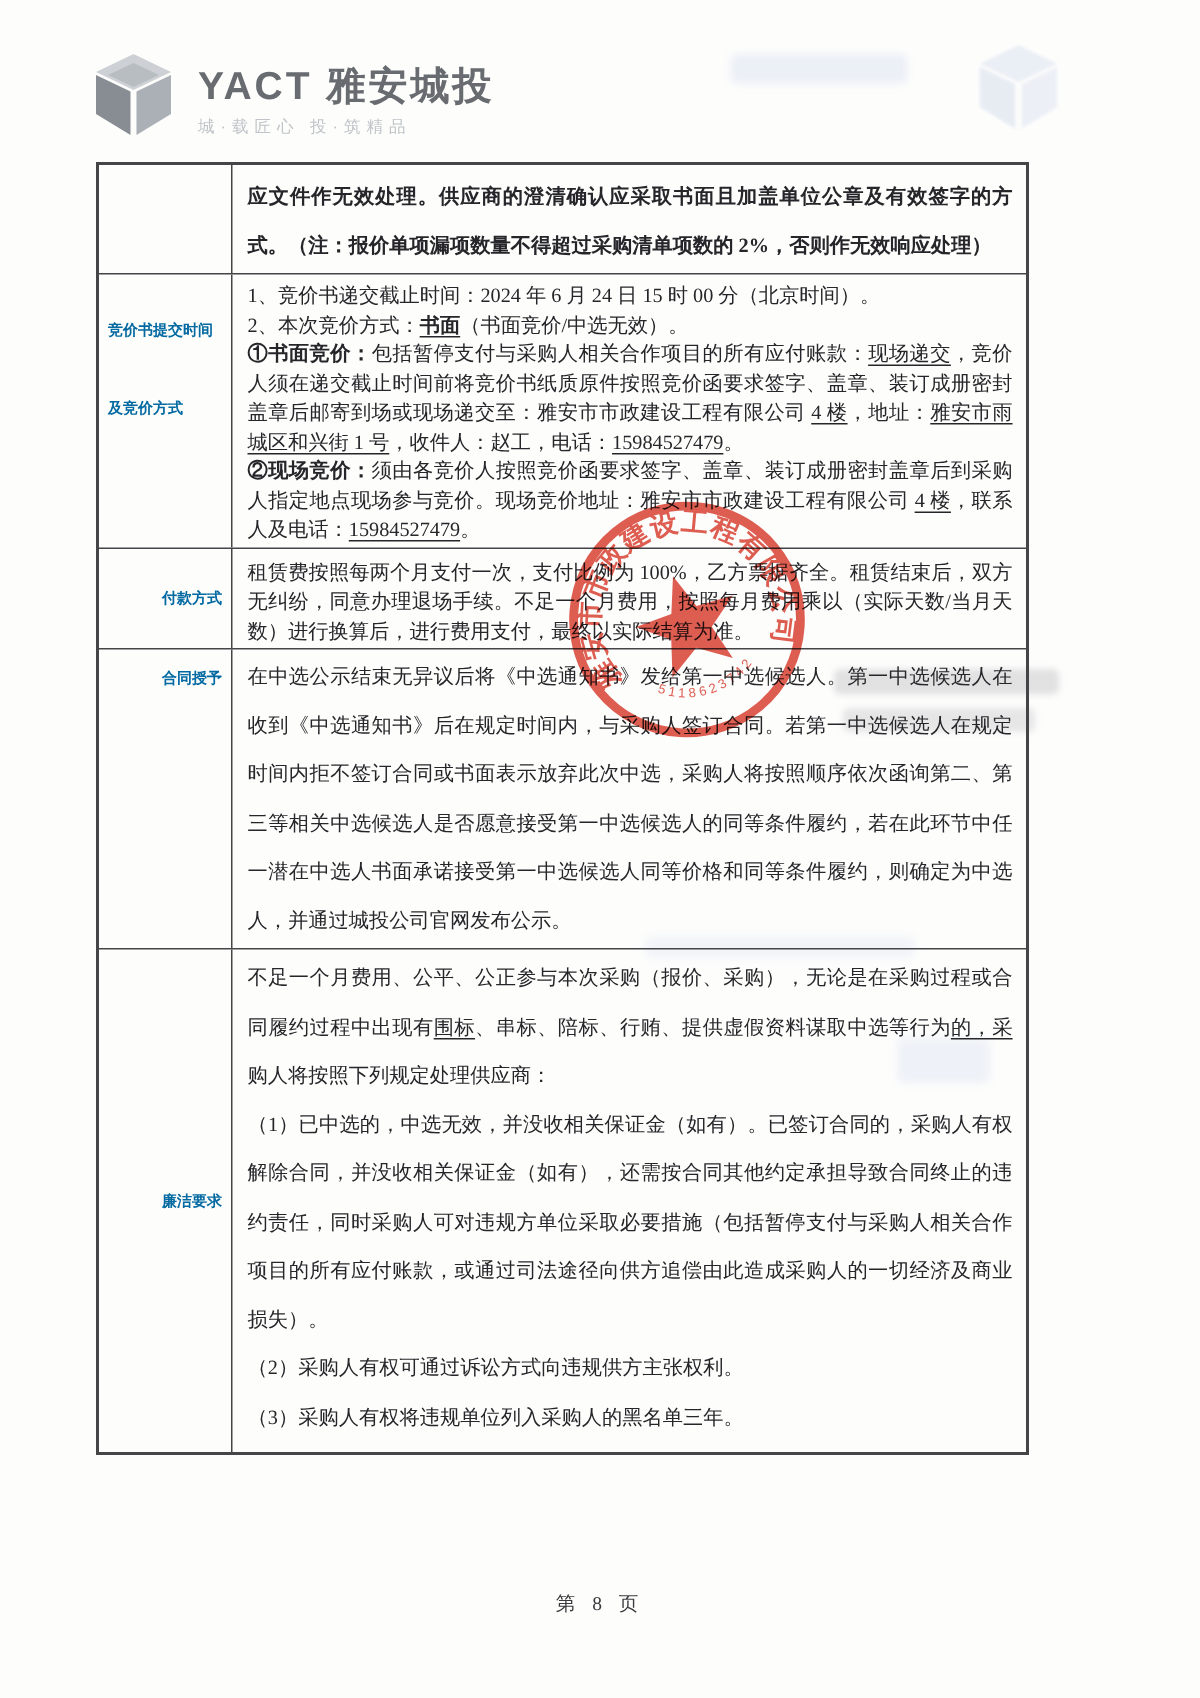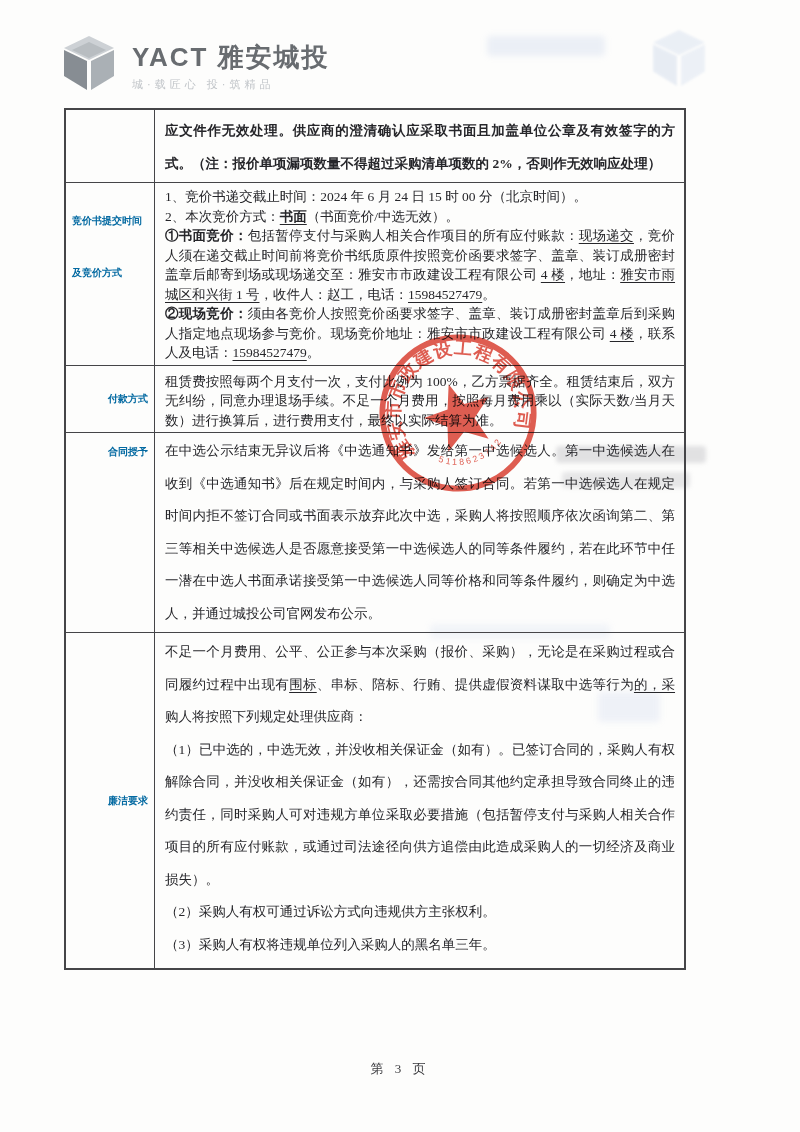--- a/index.html
+++ b/index.html
@@ -153,16 +153,16 @@
       <text font-size="21.5" fill="#d93a2c" font-weight="bold" font-family="'Liberation Serif','DejaVu Serif',serif" letter-spacing="1">
         <textPath href="#sealTopArc" startOffset="2%">雅安市市政建设工程有限公司</textPath>
       </text>
       <text font-size="10.5" fill="#d93a2c" letter-spacing="3" font-family="'Liberation Sans','DejaVu Sans',sans-serif">
         <textPath href="#sealBottomArc" startOffset="22%">5118623742</textPath>
       </text>
     </svg>
   </div>
 
   <div class="footer">
-    <span>第 3 页</span>
+    <span>第 8 页</span>
   </div>
 
 </div>
 
 </body></html>

